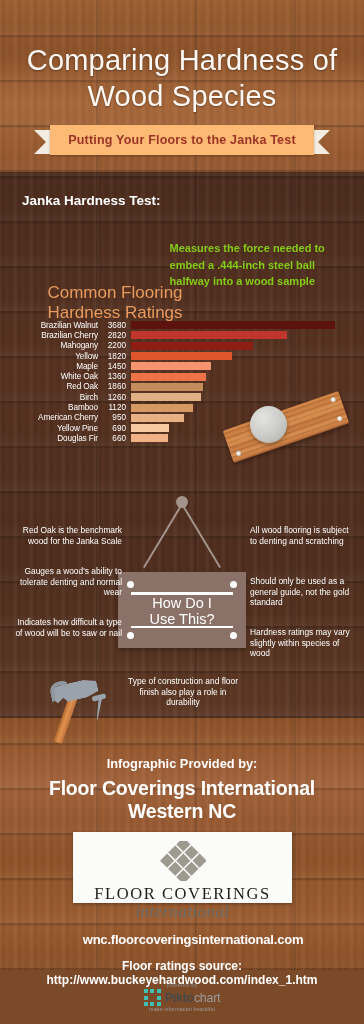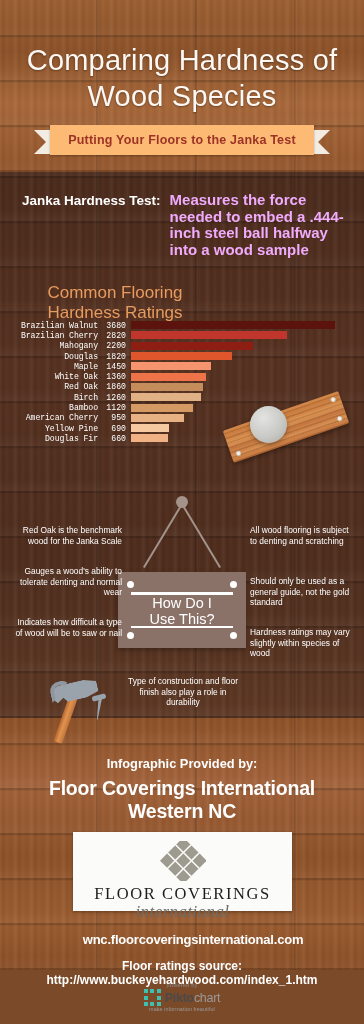--- a/index.html
+++ b/index.html
@@ -115,24 +115,25 @@
     gap: 9px;
   }
   #janka-term {
     color: #ffffff;
     font-size: 13.5px;
     font-weight: bold;
     white-space: nowrap;
     padding-top: 1px;
   }
   #janka-def {
-    color: #f0abfc;
-    font-size: 15px;
+    color: #84cc16;
+    font-size: 11px;
     font-weight: bold;
     line-height: 16.5px;
+    margin-top: 48px;
   }
 
   
   #chart-title {
     position: absolute;
     top: 283px; left: 20px; width: 190px;
     text-align: center;
     color: #e89b5e;
     font-size: 17px;
     line-height: 20px;
@@ -140,21 +141,20 @@
   }
   #chart {
     position: absolute;
     top: 320px; left: 14px;
     width: 340px;
   }
   .row {
     display: flex;
     align-items: center;
     height: 10.3px;
-    font-family: Liberation Mono, monospace;
   }
   .row-label {
     width: 84px;
     text-align: right;
     color: #ffffff;
     font-size: 8.2px;
     line-height: 9px;
     white-space: nowrap;
     letter-spacing: -0.1px;
   }
@@ -323,21 +323,21 @@
     text-align: center;
     color: #ffffff;
     font-size: 19.5px;
     line-height: 23px;
     font-weight: bold;
     letter-spacing: -0.2px;
   }
   #logo-card {
     position: absolute;
     left: 73px; top: 832px;
-    width: 219px; height: 79px;
+    width: 219px; height: 71px;
     background: #fbfbf9;
     box-shadow: 0 1px 3px rgba(0,0,0,0.35);
   }
   #logo-diamond {
     position: absolute;
     left: 50%; top: 9px;
     transform: translateX(-50%);
     width: 46px; height: 40px;
   }
   #logo-name {
@@ -456,21 +456,21 @@
         </div>
       </div>
       <div class="row">
         <div class="row-label">Mahogany</div>
         <div class="row-value">2200</div>
         <div class="bar-track">
           <div class="bar" style="width: 121.957px; background: rgb(142, 30, 20);"></div>
         </div>
       </div>
       <div class="row">
-        <div class="row-label">Douglas</div>
+        <div class="row-label">Yellow</div>
         <div class="row-value">1820</div>
         <div class="bar-track">
           <div class="bar" style="width: 100.891px; background: rgb(224, 86, 44);"></div>
         </div>
       </div>
       <div class="row">
         <div class="row-label">Maple</div>
         <div class="row-value">1450</div>
         <div class="bar-track">
           <div class="bar" style="width: 80.3804px; background: rgb(247, 148, 112);"></div>

